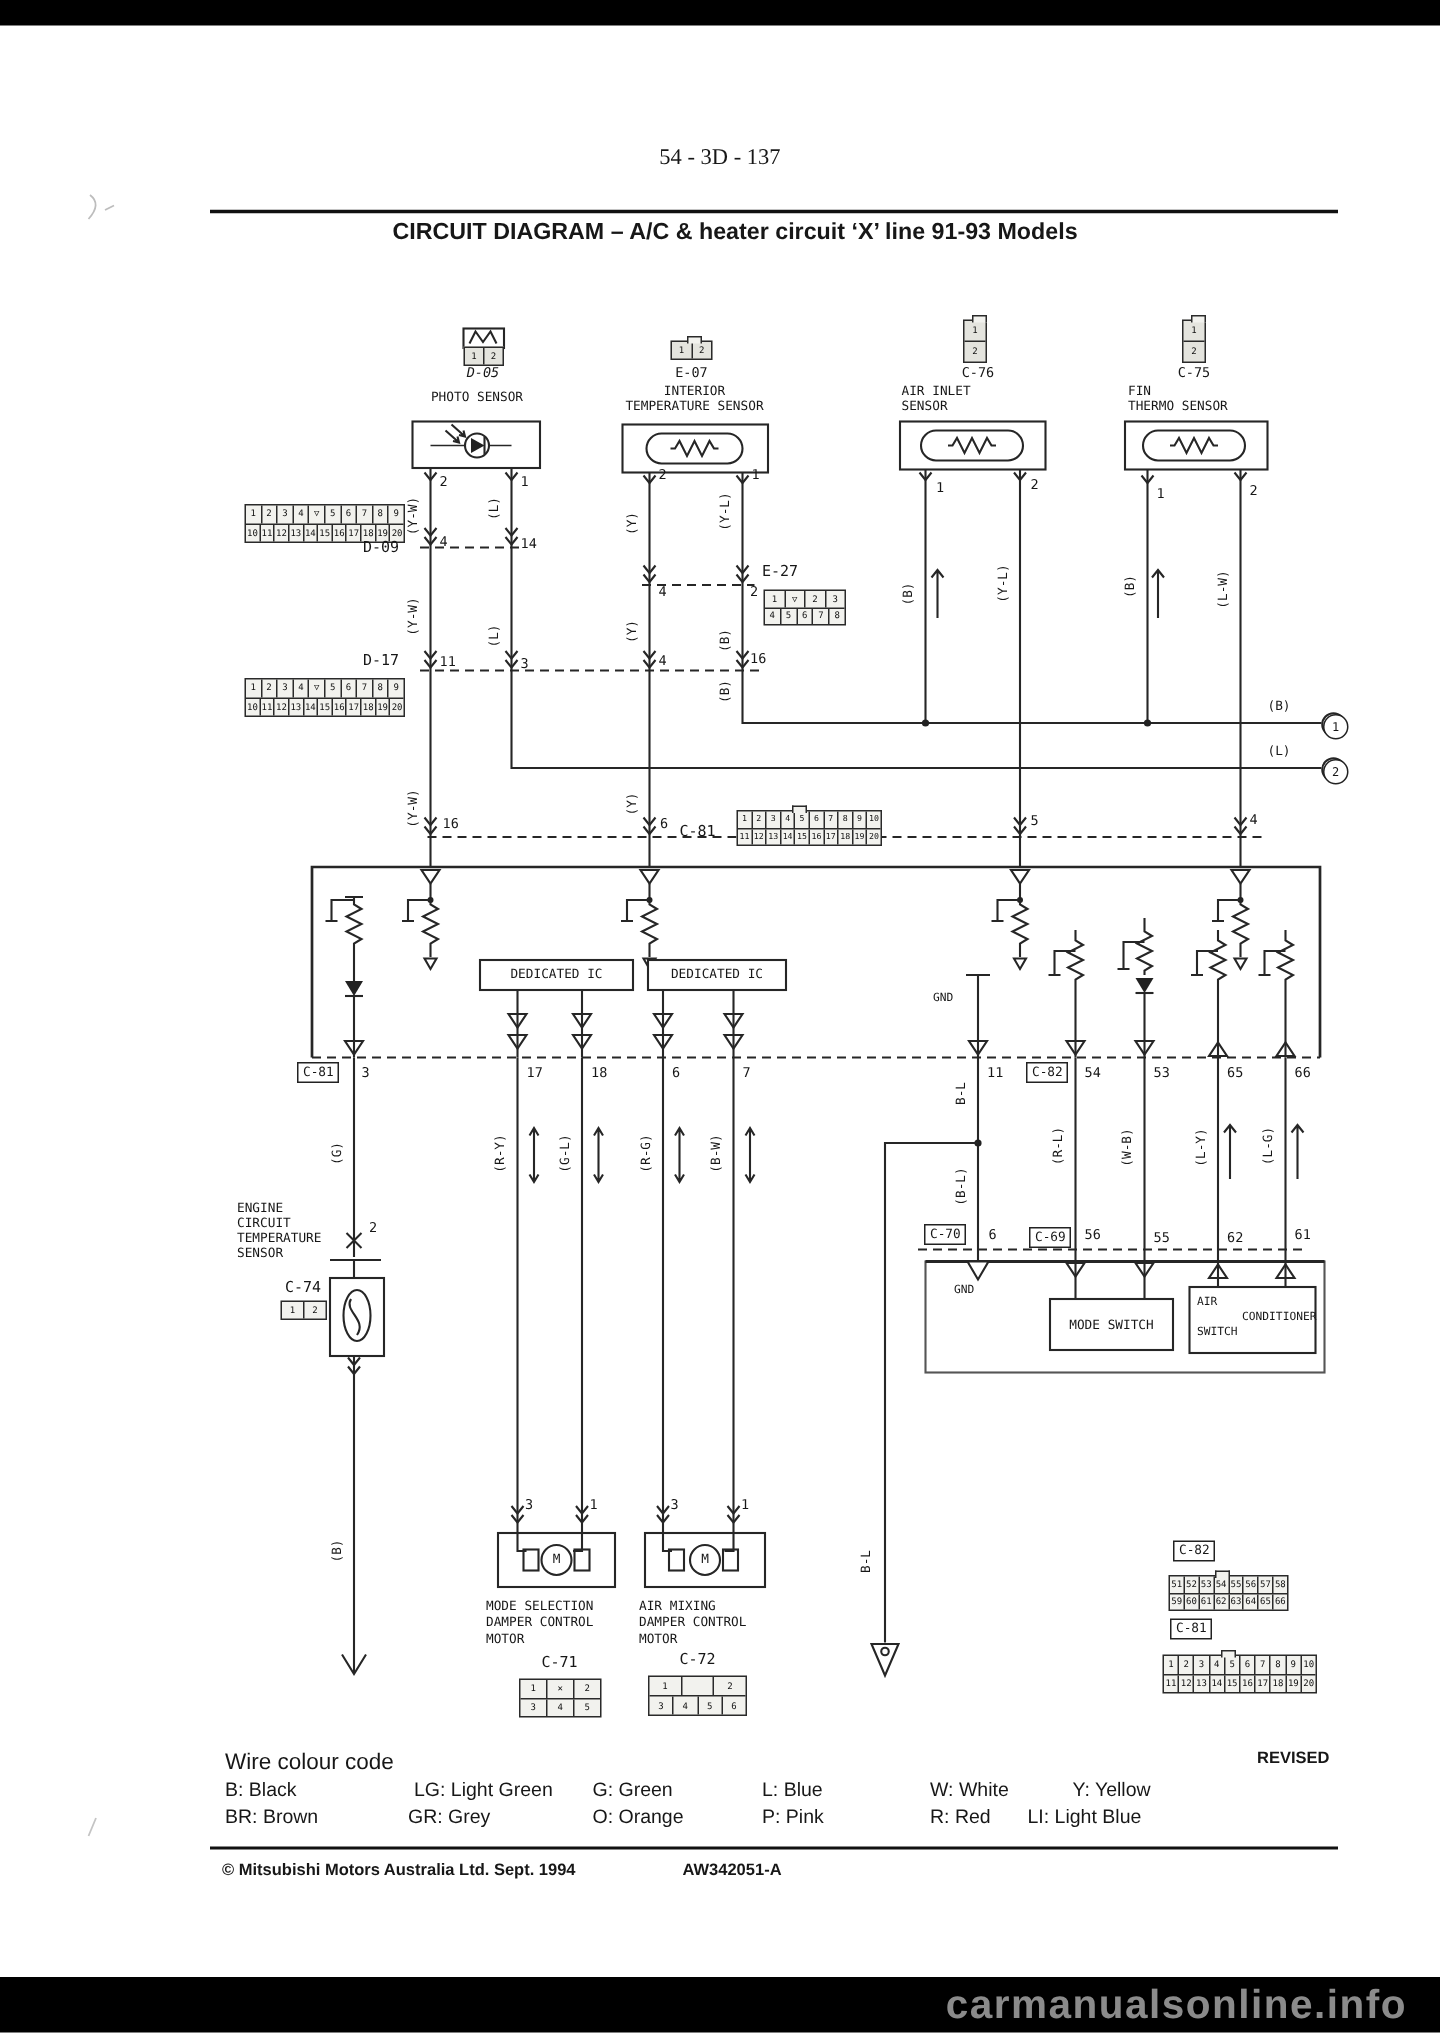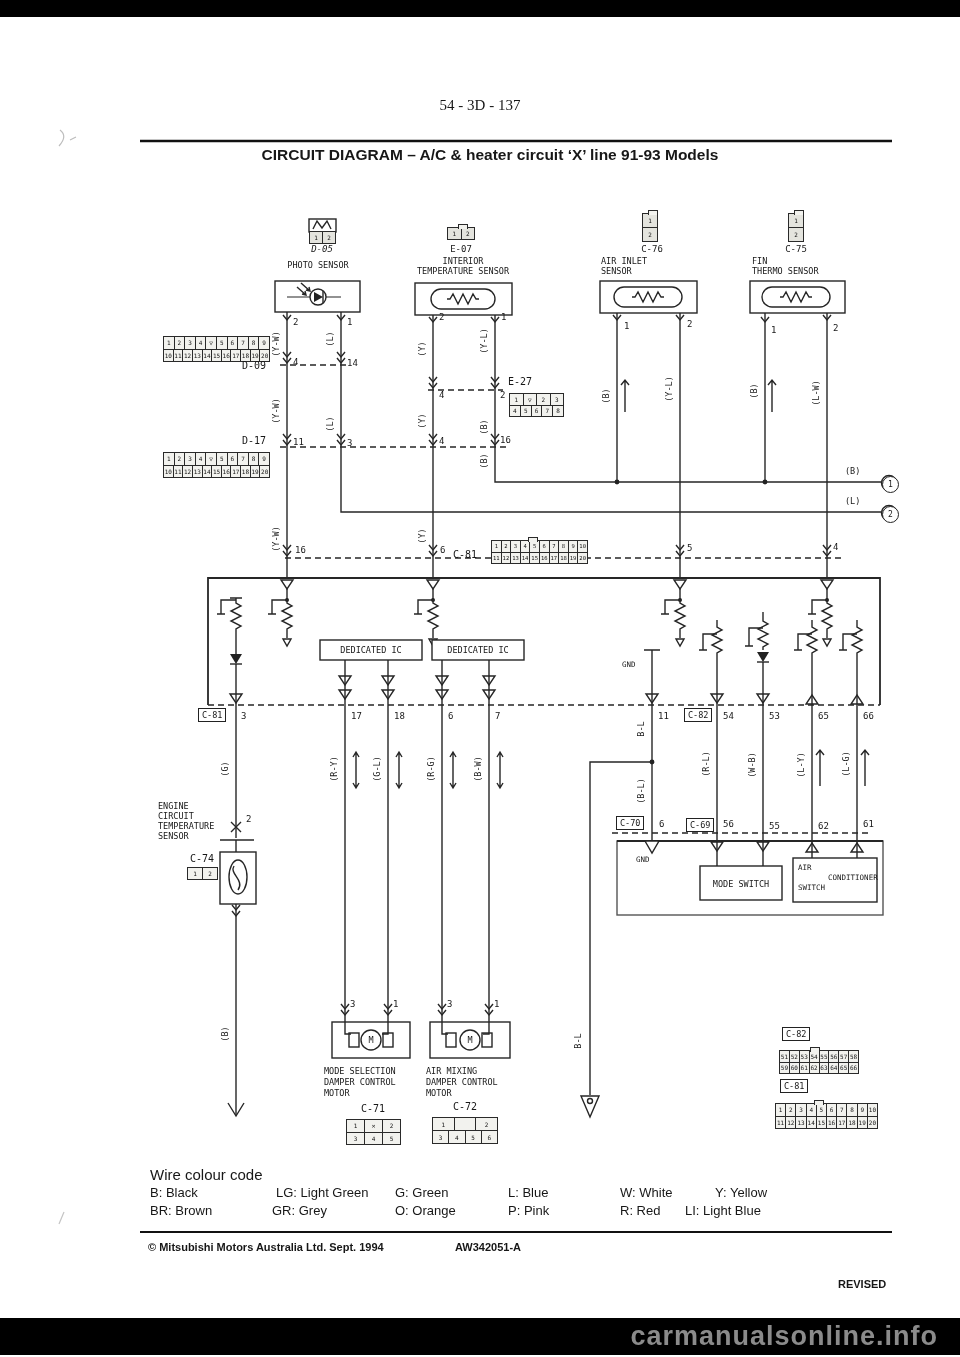--- a/index.html
+++ b/index.html
@@ -666,13 +666,13 @@
   <span class="lab sans" style="left:150px;top:1203px;">BR: Brown</span>
   <span class="lab sans" style="left:272px;top:1203px;">GR: Grey</span>
   <span class="lab sans" style="left:395px;top:1203px;">O: Orange</span>
   <span class="lab sans" style="left:508px;top:1203px;text-align:right;">P: Pink</span>
   <span class="lab sans" style="left:620px;top:1203px;">R: Red</span>
   <span class="lab sans" style="left:685px;top:1203px;">LI: Light Blue</span>
 </div>
 
 <div class="lab sans fs11 b" style="left:148px;top:1241px;">© Mitsubishi Motors Australia Ltd. Sept. 1994</div>
 <div class="lab sans fs11 b" style="left:455px;top:1241px;">AW342051-A</div>
-<div class="lab sans fs11 b" style="left:838px;top:1278px;text-align:right;">REVISED</div>
+<div class="lab sans fs11 b" style="left:838px;top:1166px;text-align:right;">REVISED</div>
 
 </body></html>

